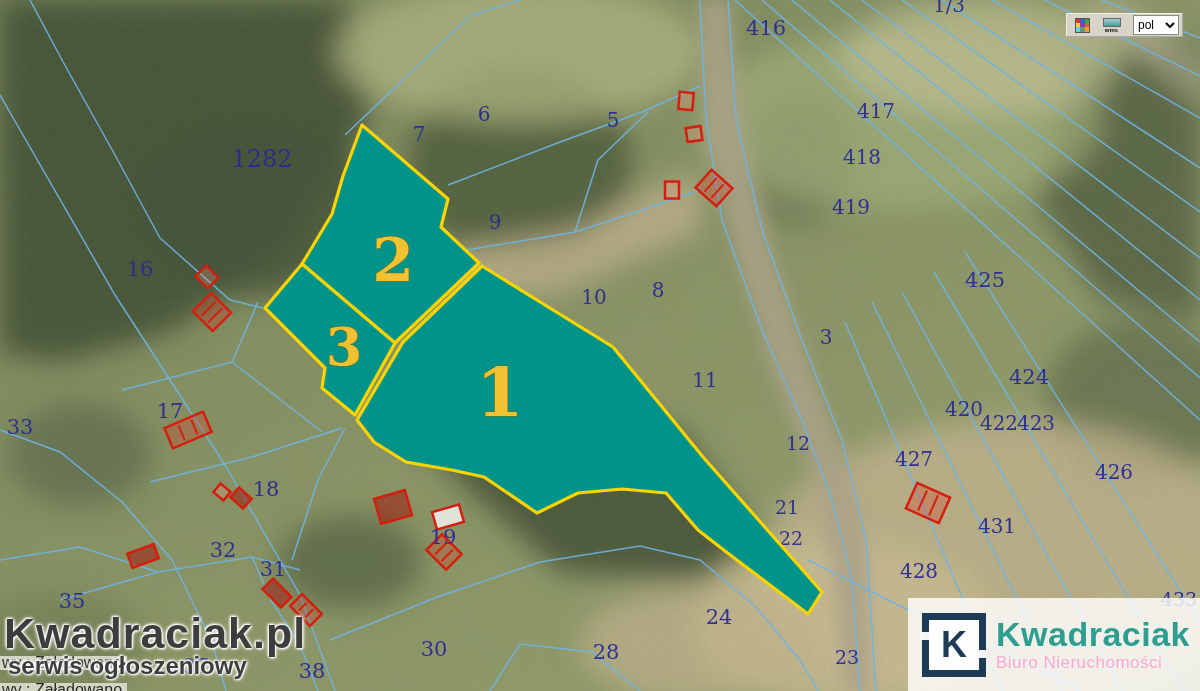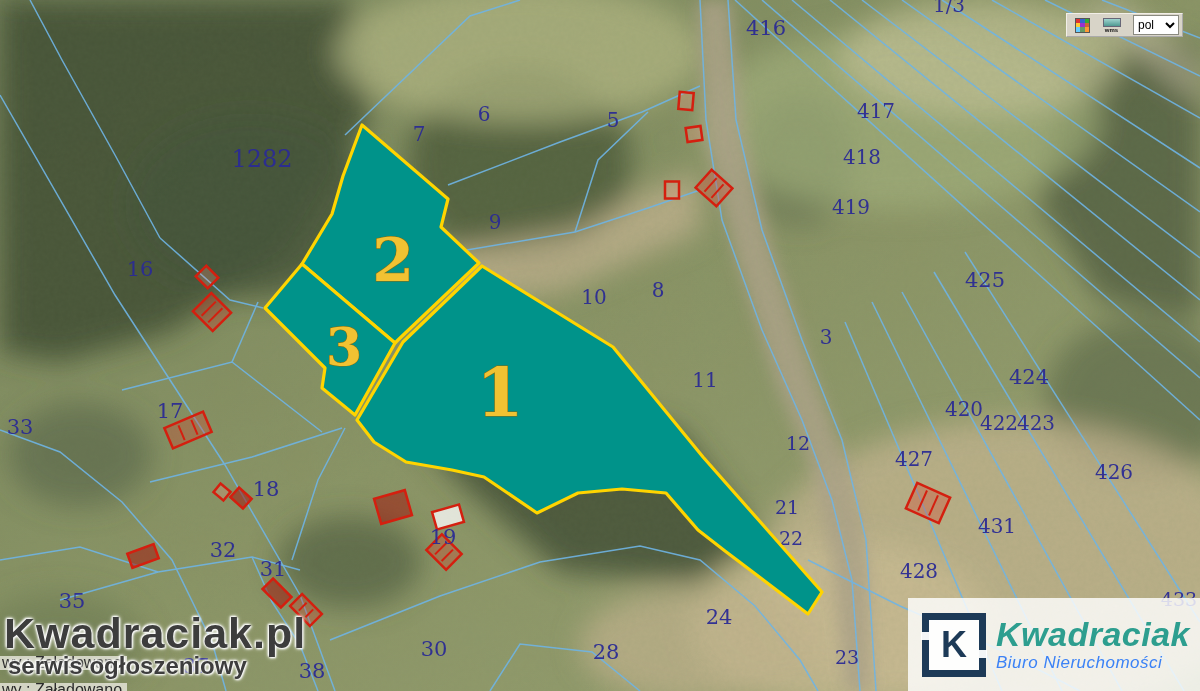--- a/index.html
+++ b/index.html
@@ -35,23 +35,23 @@
 
   
   #agency{position:absolute;left:908px;top:598px;width:292px;height:93px;
     background:rgba(255,255,255,.82);display:flex;align-items:center;}
   #kbox{width:50px;height:50px;border:7px solid #1d3a57;background:rgba(255,255,255,.9);
     margin-left:14px;display:flex;align-items:center;justify-content:center;
     font-size:36px;font-weight:bold;color:#1d3a57;position:relative;}
   #kbox:before,#kbox:after{content:"";position:absolute;background:rgba(255,255,255,.95);}
   #kbox:before{left:-8px;top:12px;width:8px;height:8px;}
   #kbox:after{right:-8px;bottom:12px;width:8px;height:8px;}
-  #agency .txt{margin-left:10px;font-style:italic;}
+  #agency .txt{margin-left:10px;}
   #agency .name{font-size:34px;font-weight:bold;color:#2d9e8f;line-height:34px;letter-spacing:.5px;}
-  #agency .tag{font-size:17px;color:#3b82f6;margin-top:2px;letter-spacing:.5px;}
+  #agency .tag{font-size:17px;color:#f9a8d4;margin-top:2px;letter-spacing:.5px;}
 
   
   text.pnum{font-family:"DejaVu Serif","Liberation Serif",serif;fill:#2b2b94;opacity:.95;}
   text.plabel{font-family:"DejaVu Serif","Liberation Serif",serif;font-weight:bold;fill:#f1c232;
     stroke:#8a6a08;stroke-width:1;paint-order:stroke;}
 </style>
 </head>
 <body>
 
 <div id="stage">

